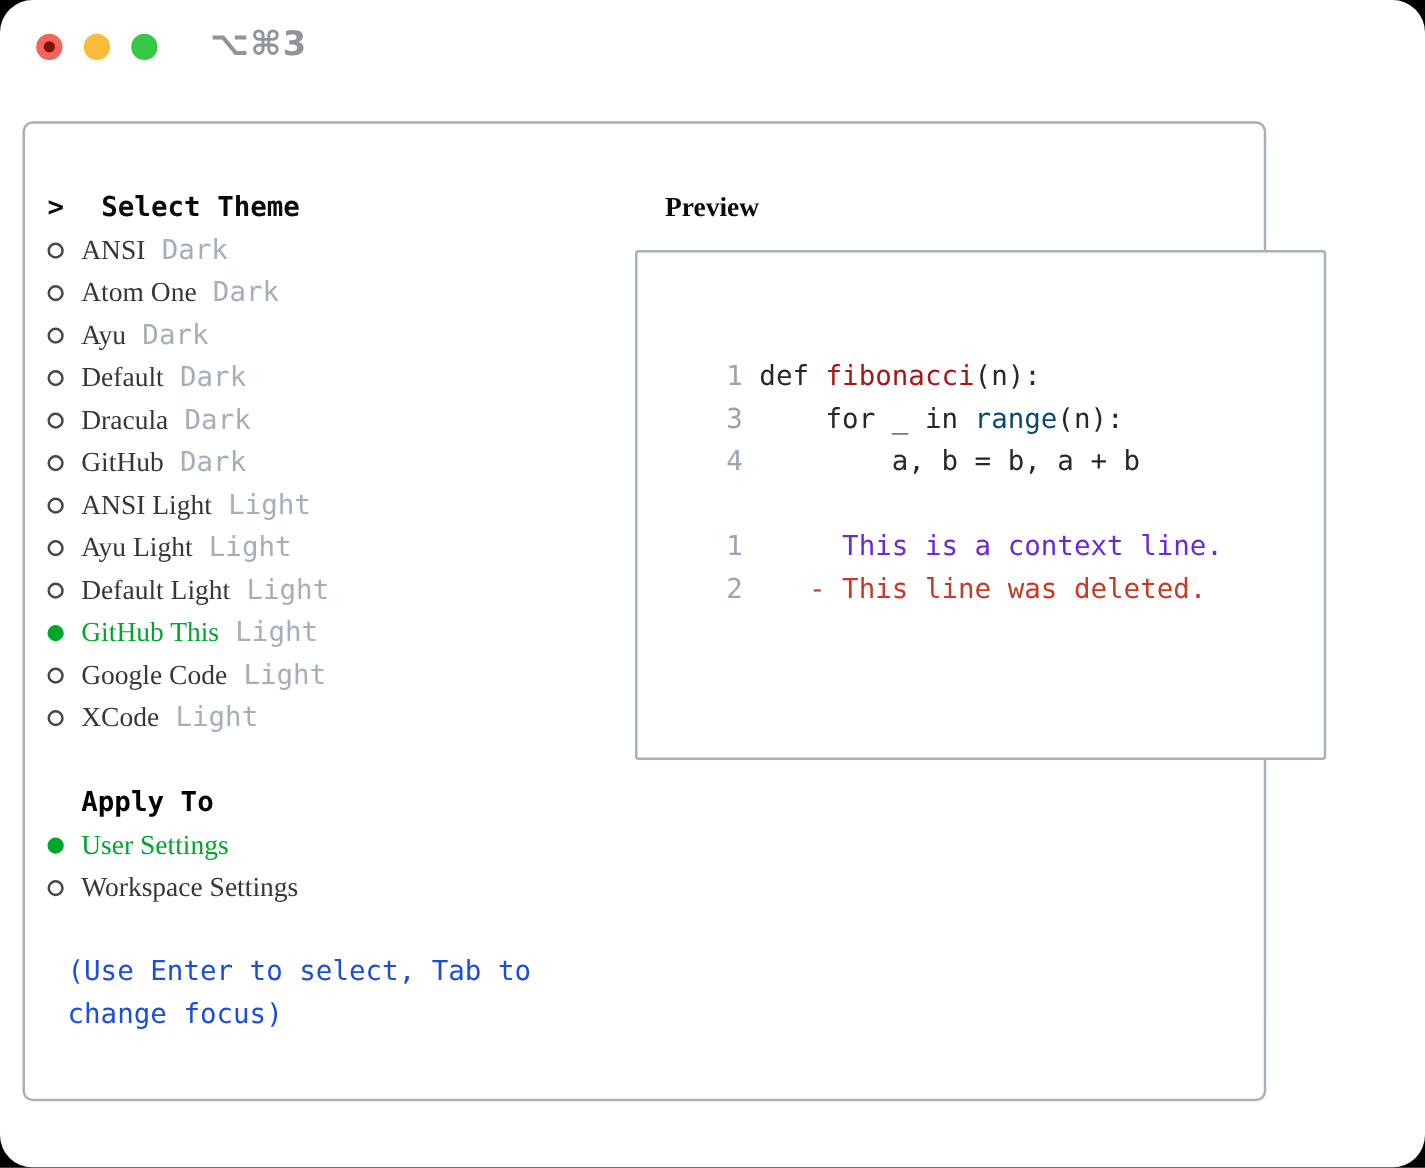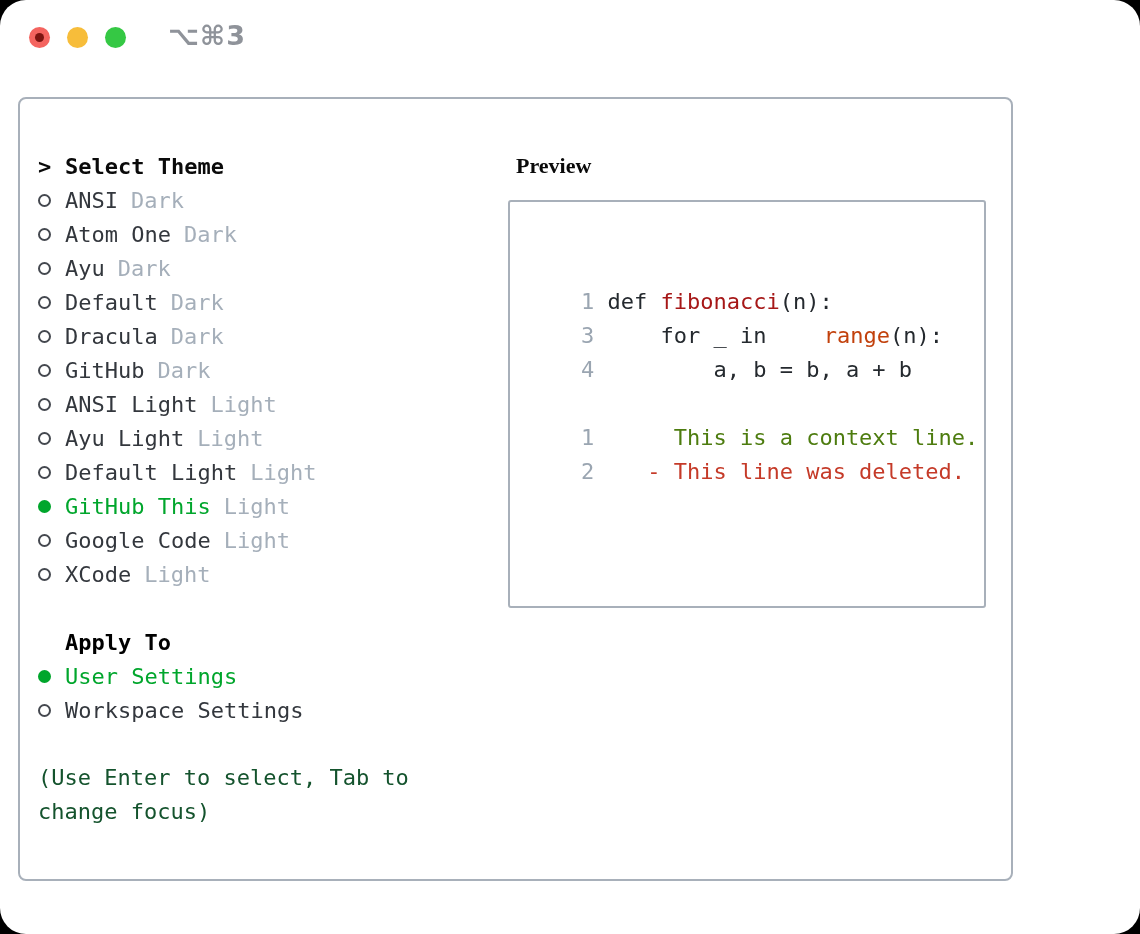--- a/index.html
+++ b/index.html
@@ -22,50 +22,50 @@
     font-size:27px;font-weight:bold;color:#8f939a;letter-spacing:1px;
   }
   
   .panel{
     position:absolute;left:18px;top:97px;width:995px;height:784px;
     box-sizing:border-box;border:2px solid #a8b0ba;border-radius:8px;background:#fff;
   }
   .row{height:34px;display:flex;align-items:center;font-size:22px;white-space:pre;}
   .slot{width:27px;display:flex;align-items:center;flex:none;}
   .spacer{height:34px;}
-  .header-text{font-weight:bold;color:#0a0a0a;}
+  .header-text{font-weight:bold;color:#0a0a0a;margin-left:16px;}
   .cursor{font-weight:bold;color:#0a0a0a;font-size:22px;}
   .left-col{position:absolute;left:18px;top:50px;}
   .bullet{
     width:13px;height:13px;border-radius:50%;
     border:2px solid #44484f;box-sizing:border-box;background:transparent;
   }
   .row.selected .bullet{background:#00a62c;border-color:#00a62c;}
-  .name{color:#33373d;}
+  .name{color:#33373d;font-family:Liberation Serif, serif;}
   .row.selected .name{color:#00a62c;}
   .variant{color:#a5afba;margin-left:13px;text-align:right;}
   .apply-header{font-weight:bold;color:#000;}
   .help{
     margin-top:34px;width:410px;
-    font-size:22px;line-height:34px;color:#14532d;white-space:pre-wrap;
+    font-size:22px;line-height:34px;color:#1d4ed8;white-space:pre-wrap;margin-left:16px;
   }
   
   .preview-title{position:absolute;left:496px;top:50px;font-family:Liberation Serif, serif;}
   .preview-box{
-    position:absolute;left:488px;top:101px;width:478px;height:408px;
+    position:absolute;left:488px;top:101px;width:553px;height:408px;
     box-sizing:border-box;border:2px solid #a8b0ba;border-radius:3px;background:#fff;
     padding:49px 0 0 18px;overflow:hidden;
   }
   .code-line{height:34px;font-size:22px;line-height:34px;white-space:pre;}
   .gutter{display:inline-block;width:1ch;color:#9aa5b1;}
   .seg-plain{color:#24292e;}
   .seg-func{color:#a61717;}
   .seg-num{color:#0f7b7b;}
-  .seg-builtin{color:#c2410c;margin-left:44px;}
-  .seg-context{color:#4d7c0f;}
+  .seg-builtin{color:#0c4a6e;}
+  .seg-context{color:#6d28d9;}
   .seg-deleted{color:#c53a28;}
   .seg-added{color:#0fbe22;}
 </style>
 </head>
 <body>
 
 <div class="window">
   <div class="titlebar">
     <div class="traffic-lights">
       <span class="light red">

